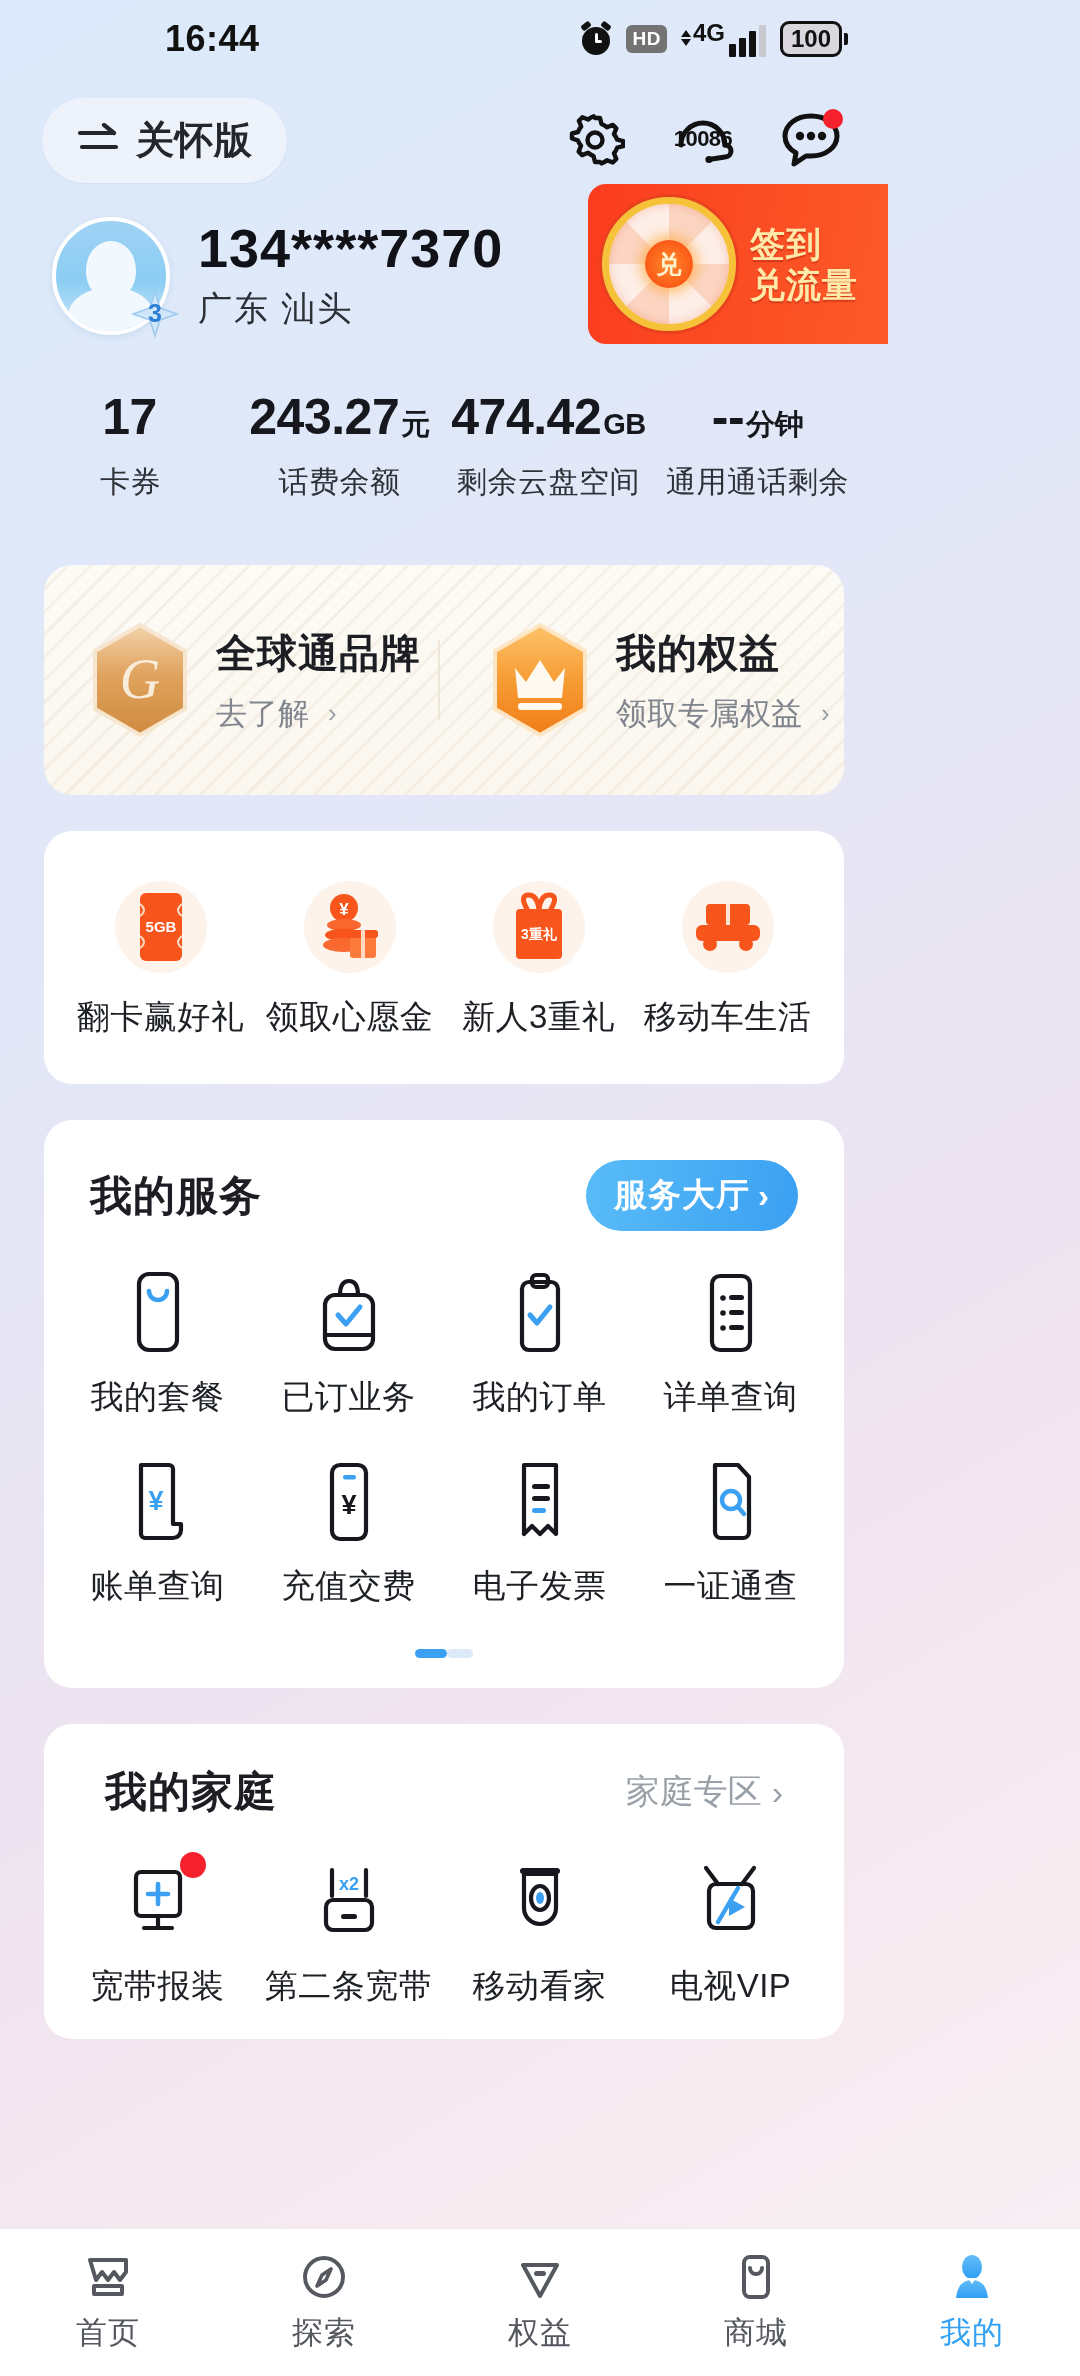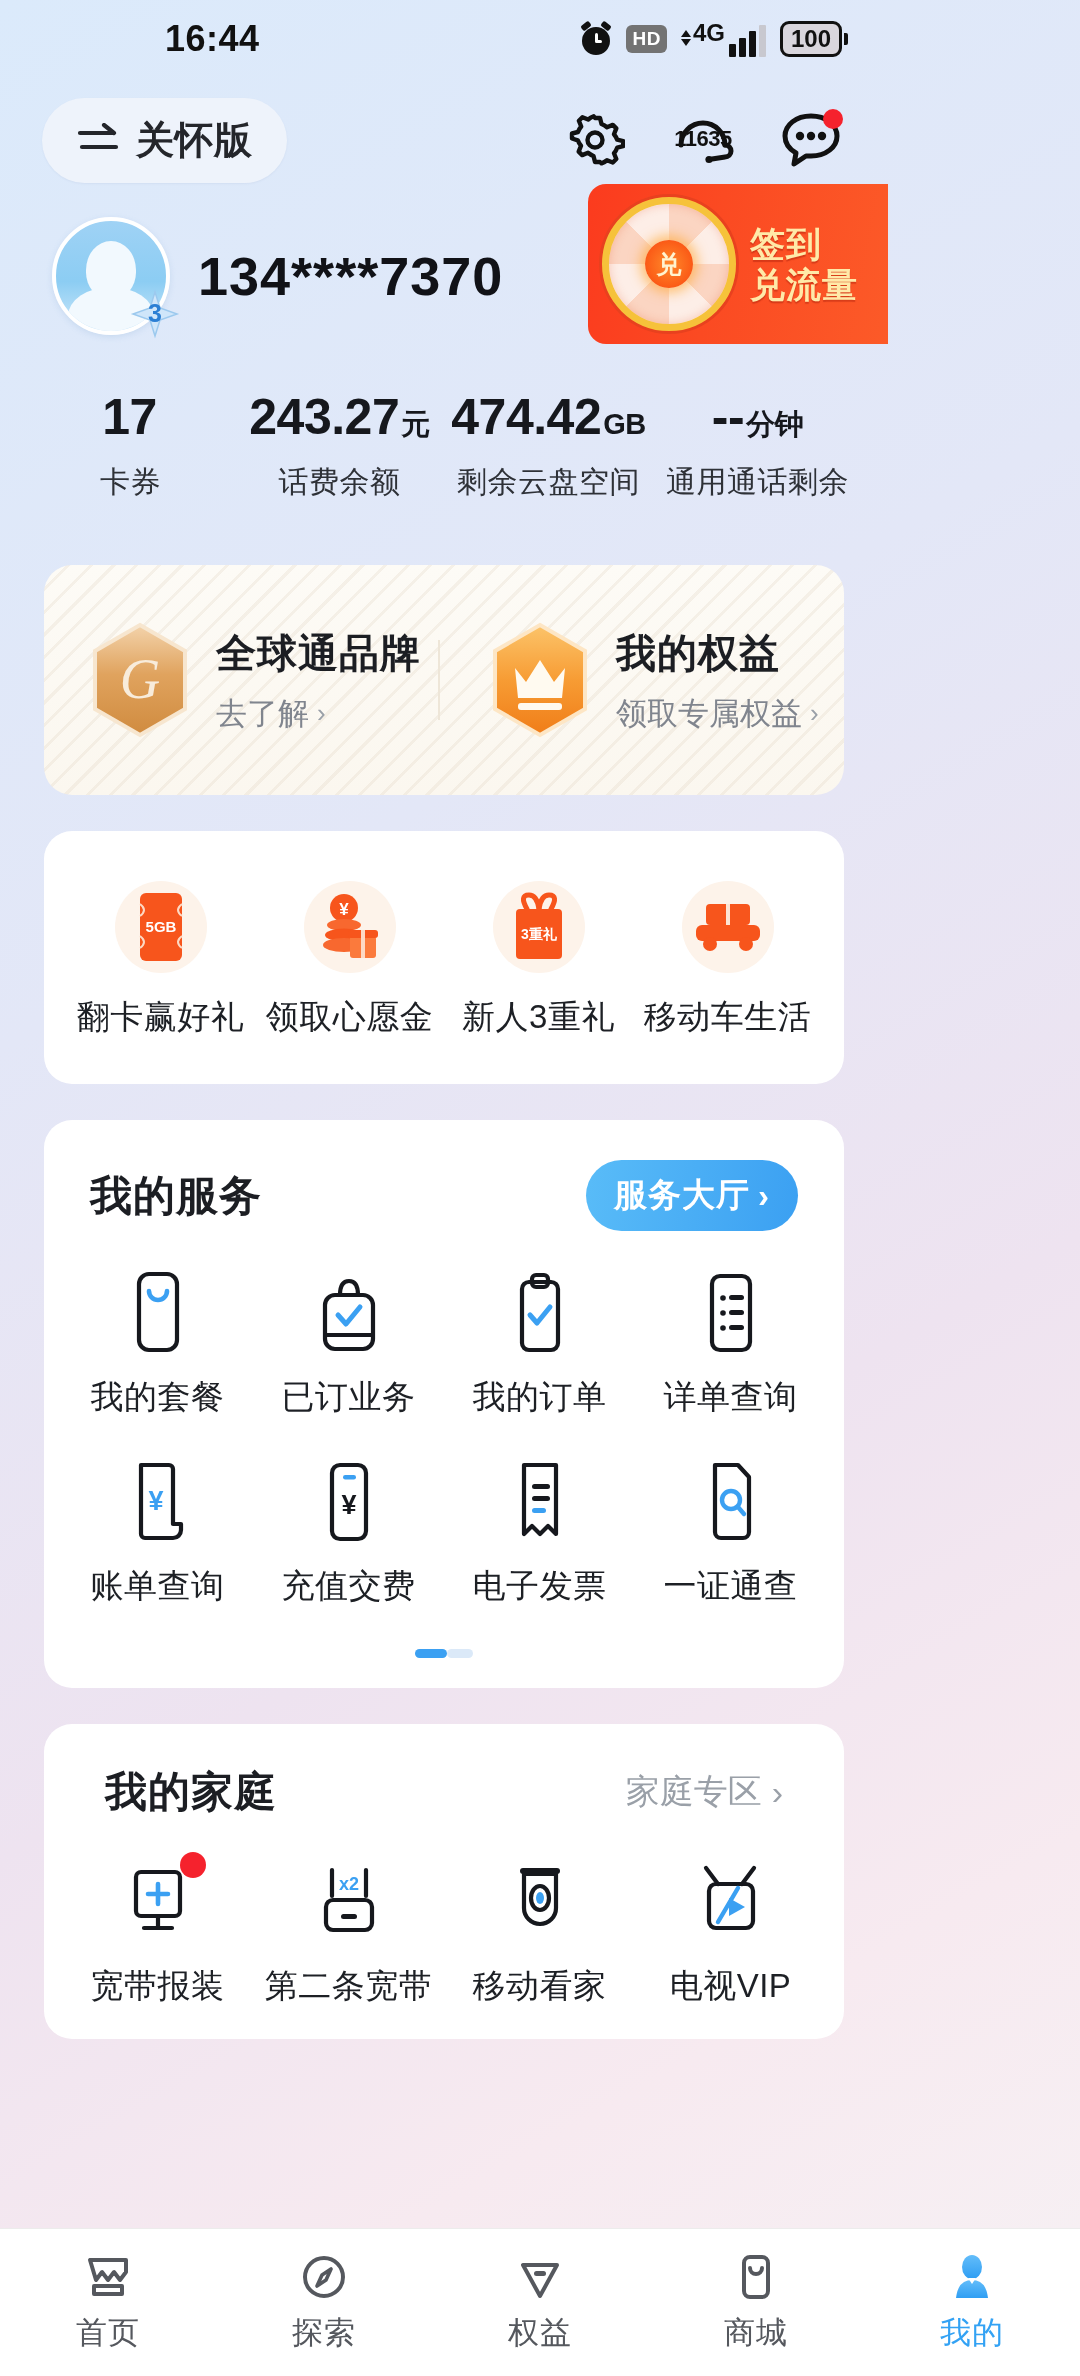--- a/index.html
+++ b/index.html
@@ -109,21 +109,21 @@
       linear-gradient(180deg,#fdfbf6 0%, #fbf7ef 100%);
     display:flex; align-items:center;
   }
   .brand-half { flex:1; display:flex; align-items:center; padding-left:44px; position:relative; }
   .brand-half + .brand-half::before {
     content:""; position:absolute; left:-6px; top:18px; bottom:18px; width:2px; background:#eee6d8;
   }
   .hexicon { width:104px; height:116px; flex:none; }
   .brand-txt { margin-left:24px; }
   .brand-title { font-size:40px; font-weight:700; color:#1c1e23; letter-spacing:1px; }
-  .brand-sub { font-size:31px; color:#80858e; margin-top:12px; display:flex; align-items:center; gap:8px; }
+  .brand-sub { font-size:31px; color:#80858e; margin-top:12px; display:flex; align-items:center; gap:19px; }
   .chev { font-size:26px; color:#9aa0a8; }
 
   .promo-card { margin-top:36px; padding:50px 22px 44px 22px; display:flex; }
   .promo { flex:1; display:flex; flex-direction:column; align-items:center; }
   .promo-ico { width:92px; height:92px; border-radius:50%; background:#fdf3ea; display:flex; align-items:center; justify-content:center; }
   .promo-lbl { font-size:33px; color:#1d2025; margin-top:22px; letter-spacing:.5px; }
 
   
   .svc-card { margin-top:36px; padding:40px 0 30px 0; }
   .svc-head { display:flex; align-items:center; padding:0 46px; }
@@ -207,21 +207,21 @@
           <path d="M30 8 l5 0 1.5 6 a18 18 0 0 1 5.5 3.2 l5.8-2.3 3.5 3.5 -2.3 5.8 a18 18 0 0 1 3.2 5.5 l6 1.5 0 5 -6 1.5 a18 18 0 0 1-3.2 5.5 l2.3 5.8 -3.5 3.5 -5.8-2.3 a18 18 0 0 1-5.5 3.2 L35 52 l-5 0 -1.5-6 a18 18 0 0 1-5.5-3.2 l-5.8 2.3 -3.5-3.5 2.3-5.8 a18 18 0 0 1-3.2-5.5 L7 28.5 l0-5 6-1.5 a18 18 0 0 1 3.2-5.5 l-2.3-5.8 3.5-3.5 5.8 2.3 a18 18 0 0 1 5.5-3.2 Z" fill="none" stroke="#111" stroke-width="4.4" stroke-linejoin="round"></path>
           <circle cx="30" cy="30" r="7.5" fill="none" stroke="#111" stroke-width="4.4"></circle>
         </svg>
       </div>
       <div class="hdr-icon">
         <svg width="62" height="62" viewBox="0 0 62 62">
           <path d="M9 36 A22 22 0 0 1 53 36" fill="none" stroke="#111" stroke-width="5" stroke-linecap="round"></path>
           <path d="M53 36 A6 6 0 0 1 53 48 L40 50" fill="none" stroke="#111" stroke-width="5" stroke-linecap="round"></path>
           <circle cx="37" cy="50.5" r="3.6" fill="#111"></circle>
         </svg>
-        <div class="svc-num">11635</div>
+        <div class="svc-num">10086</div>
       </div>
       <div class="hdr-icon">
         <svg width="62" height="60" viewBox="0 0 62 60">
           <path d="M31 6 C16 6 5 15 5 26 C5 33 9 39 16 43 L14 54 L26 46 A33 33 0 0 0 31 46 C46 46 57 37 57 26 C57 15 46 6 31 6 Z" fill="none" stroke="#111" stroke-width="5" stroke-linejoin="round"></path>
           <circle cx="20" cy="26" r="4.2" fill="#111"></circle>
             <circle cx="31" cy="26" r="4.2" fill="#111"></circle>
             <circle cx="42" cy="26" r="4.2" fill="#111"></circle>
         </svg>
         <div class="hdr-badge"></div>
       </div>
@@ -236,20 +236,21 @@
       </div>
       <div class="lvl-badge">
         <svg width="50" height="50" viewBox="0 0 50 50">
           <path d="M25 3 L30 19 L47 25 L30 31 L25 47 L20 31 L3 25 L20 19 Z" fill="#cfe6fa" stroke="#9cc9ee" stroke-width="1.5"></path>
         </svg>
         <div class="num">3</div>
       </div>
     </div>
     <div class="prof-text">
       <div class="phone">134****7370</div>
+      <div class="region">广东 汕头</div>
     </div>
 
     <div class="signin">
       <div class="wheel-box">
         <div class="wheel">
           <div class="hub">兑</div>
         </div>
       </div>
       <div class="signin-txt">
         <div>签到</div>

